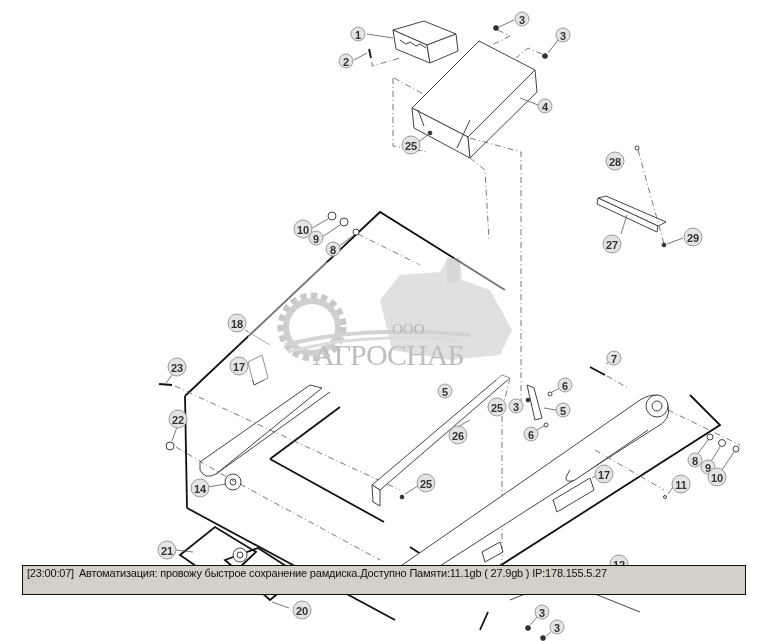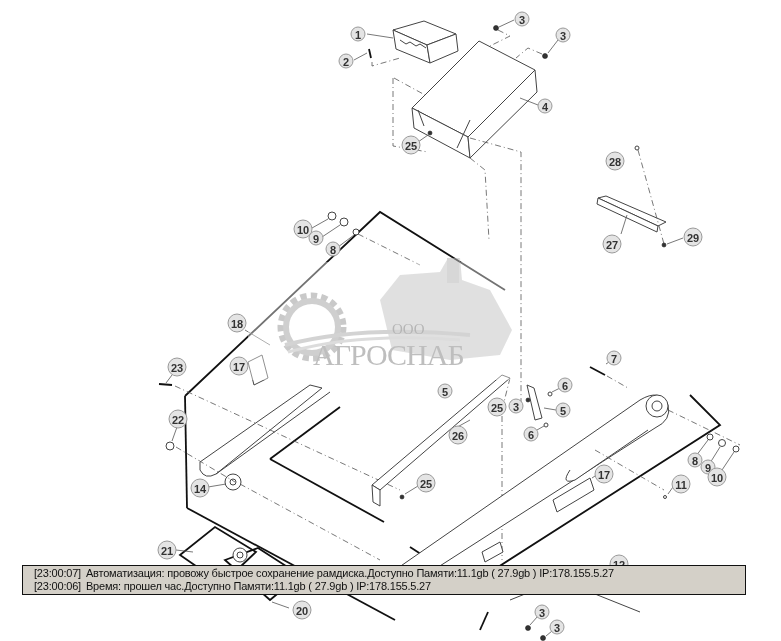--- a/index.html
+++ b/index.html
@@ -10,21 +10,21 @@
   .callout-text { font-family: "Liberation Sans", sans-serif; font-size: 11px; font-weight: bold; fill: #333; text-anchor: middle; dominant-baseline: central; }
   .part { fill: #ffffff; stroke: #444; stroke-width: 1; }
   .part-thick { fill: none; stroke: #111; stroke-width: 1.8; }
   .leader { fill: none; stroke: #555; stroke-width: 0.8; }
   .dash { fill: none; stroke: #555; stroke-width: 0.8; stroke-dasharray: 6 3 1 3; }
   .hw { fill: #333; stroke: #222; stroke-width: 0.6; }
   .wm { opacity: 0.55; }
   #status-log {
     position: absolute; left: 22px; top: 565px; width: 724px; height: 30px;
     background: #d4d0c8; border: 1px solid #111; box-sizing: border-box;
-    padding: 1px 0 0 11px;
+    padding: 1px 0 0 4px;
     font-family: "Liberation Sans", sans-serif; font-size: 11px; line-height: 13px; color: #111;
     white-space: nowrap; overflow: hidden; letter-spacing: -0.2px;
   }
   .log-line { display: block; }
   .log-time { margin-right: 5px; }
 </style>
 </head>
 <body>
 
 <svg id="diagram" viewBox="0 0 781 641" xmlns="http://www.w3.org/2000/svg">
@@ -331,16 +331,13 @@
         <circle class="callout-circle" cx="619" cy="564" r="9"></circle>
         <text class="callout-text" x="619" y="564.5">12</text>
       </g>
     </g>
 </svg>
 
 <div id="status-log">
   <span class="log-line">
     <span class="log-time">[23:00:07]</span><span>Автоматизация: провожу быстрое сохранение рамдиска.Доступно Памяти:11.1gb  ( 27.9gb ) IP:178.155.5.27</span>
   </span>
-  <span class="log-line">
-    <span class="log-time">[23:00:06]</span><span>Время: прошел час.Доступно Памяти:11.1gb  ( 27.9gb ) IP:178.155.5.27</span>
-  </span>
 </div>
 
 </body></html>

